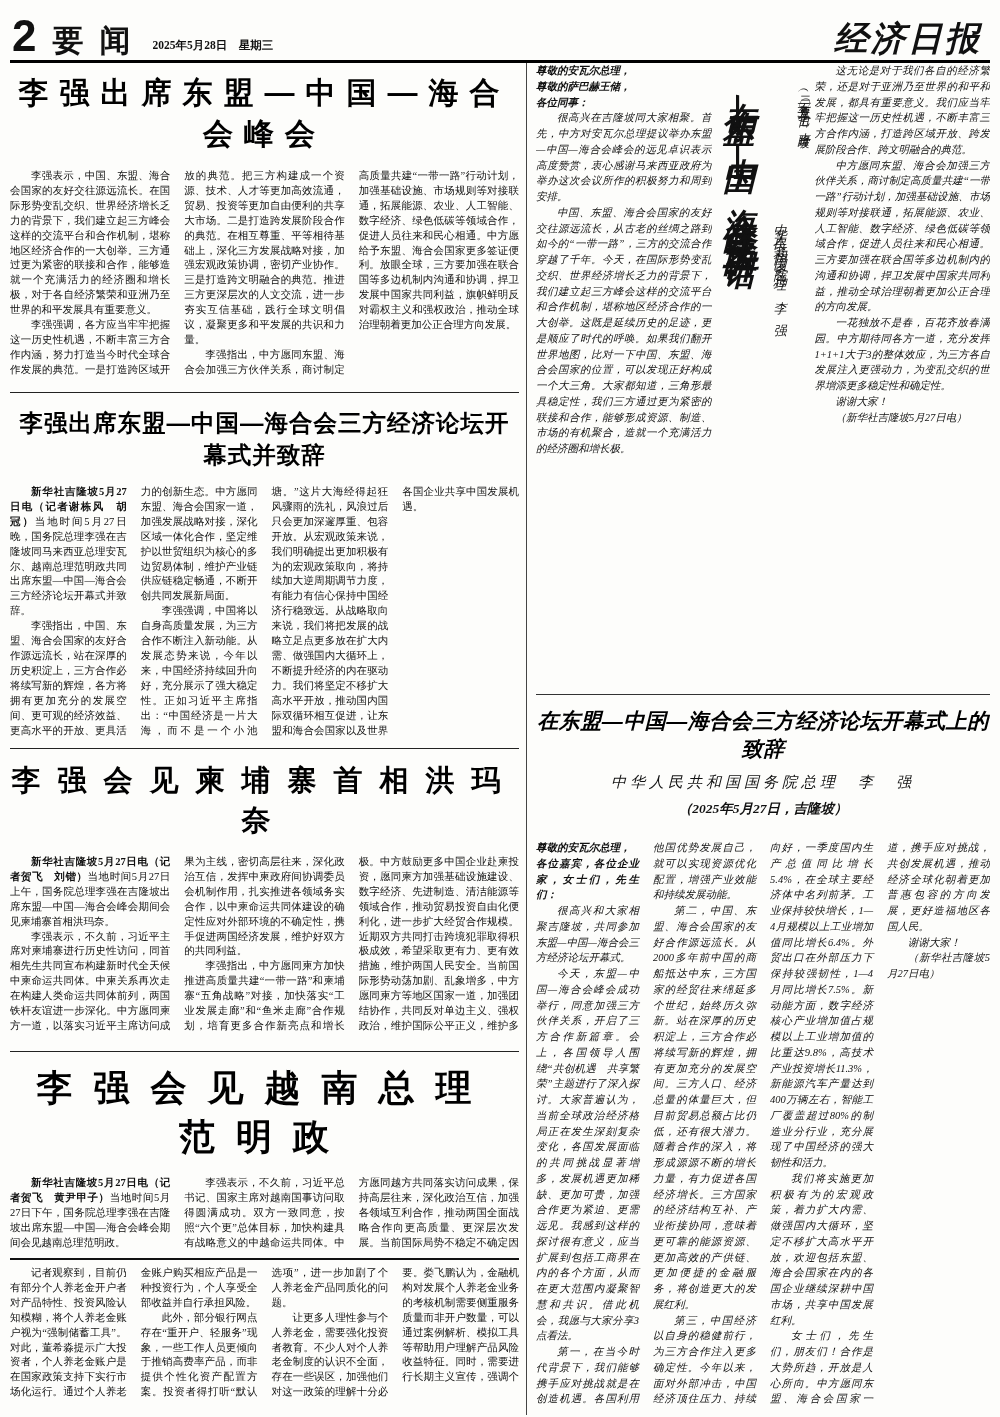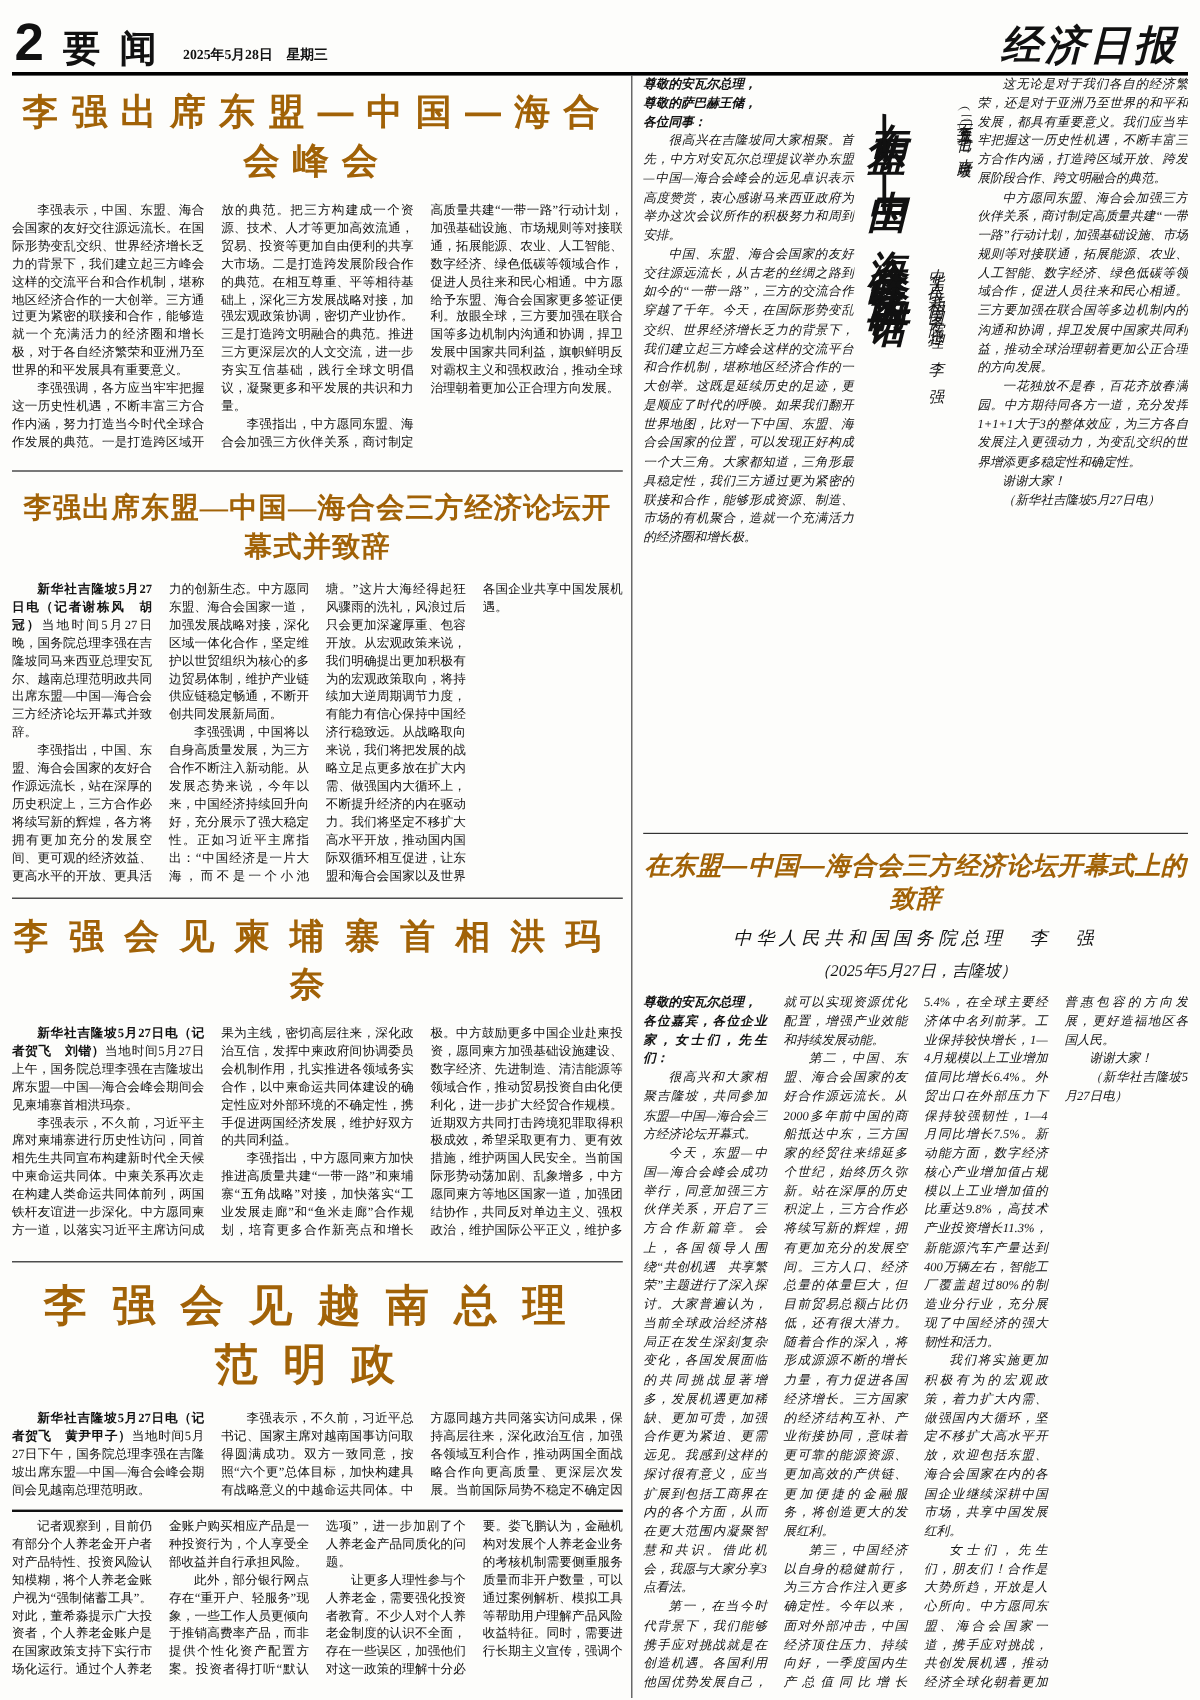--- a/index.html
+++ b/index.html
@@ -15,32 +15,32 @@
   .hdr .masthead { margin-left:auto; font-size:34px; font-weight:bold; font-style:italic; letter-spacing:3px; padding-right:6px; line-height:1; }
   .hdr-rule { border-bottom:3px solid #000; margin-top:4px; }
 
   
   .main { display:flex; height:1352px; }
   .col-left { width:516px; padding-right:7px; }
   .col-right { width:464px; border-left:1px solid #444; padding-left:9px; }
 
   
   article { display:flex; flex-direction:column; overflow:hidden; }
-  h1.head { font-family:"Liberation Sans","DejaVu Sans",sans-serif; font-weight:900; text-align:center; color:#a16207; }
+  h1.head { font-family:"Liberation Sans","DejaVu Sans",sans-serif; font-weight:900; text-align:center; color:#000000; }
   .body { flex:1 1 auto; overflow:hidden; text-align:justify; font-size:10.5px; line-height:1.42; column-gap:14px; column-fill:auto; }
   .body p { text-indent:2em; }
   .body p.flush { text-indent:0; font-weight:bold; }
   .cols3 { columns:3; }
   .cols4 { columns:4; }
 
   
   .a1 { height:330px; border-bottom:1px solid #222; padding-bottom:4px; }
   .a1 h1 { font-size:30px; letter-spacing:11px; margin:10px 0 14px; }
   .a2 { height:356px; border-bottom:1px solid #222; padding-bottom:4px; }
-  .a2 h1 { font-size:23.5px; letter-spacing:1px; margin:14px 0 14px;font-family:Liberation Serif, serif; }
+  .a2 h1 { font-size:23.5px; letter-spacing:1px; margin:14px 0 14px; }
   .a3 { height:303px; border-bottom:1px solid #222; padding-bottom:4px; }
   .a3 h1 { font-size:29px; letter-spacing:17px; margin:12px 0 14px; }
   .a4 { height:206px; padding-bottom:4px; }
   .a4 h1 { font-size:36px; letter-spacing:21px; margin:12px 0 14px; }
   .abox { height:153px; border-top:2px solid #111; padding-top:6px; }
 
   
   .a5 { height:632px; flex-direction:row; border-bottom:1px solid #333; }
   .speech { font-style:italic; }
   .s-col { width:176px; height:100%; overflow:hidden; text-align:justify; font-size:10.5px; line-height:1.5; }
@@ -49,21 +49,21 @@
   .v-wrap { display:flex; flex:1 1 auto; justify-content:center; }
   .v-title { writing-mode:vertical-rl; font-family:"Liberation Sans","DejaVu Sans",sans-serif;
     font-weight:900; font-size:32px; letter-spacing:6px; height:100%; padding-top:14px; margin:0 6px; }
   .v-byline { writing-mode:vertical-rl; font-size:13px; letter-spacing:5px; padding-top:150px; margin:0 3px; font-style:italic; }
   .v-date { writing-mode:vertical-rl; font-size:12px; letter-spacing:2px; padding-top:22px; margin:0 3px; font-style:italic; }
 
   
   .a6 { height:718px; }
   .a6 h1 { font-size:21px; letter-spacing:0.5px; margin:12px 0 10px; }
   .a6 .byline { text-align:center; font-size:15px; letter-spacing:4px; font-style:italic; margin-bottom:8px; }
-  .a6 .dateline { text-align:center; font-size:13.5px; font-weight:normal; margin-bottom:10px; }
+  .a6 .dateline { text-align:center; font-size:13.5px; font-weight:bold; margin-bottom:22px; }
   .a6 .body { font-size:10.5px; line-height:1.5; }
 </style>
 </head>
 <body>
 
 <div class="page">
 
   <div class="hdr">
     <div class="pagenum">2</div>
     <div class="section">要闻</div>

